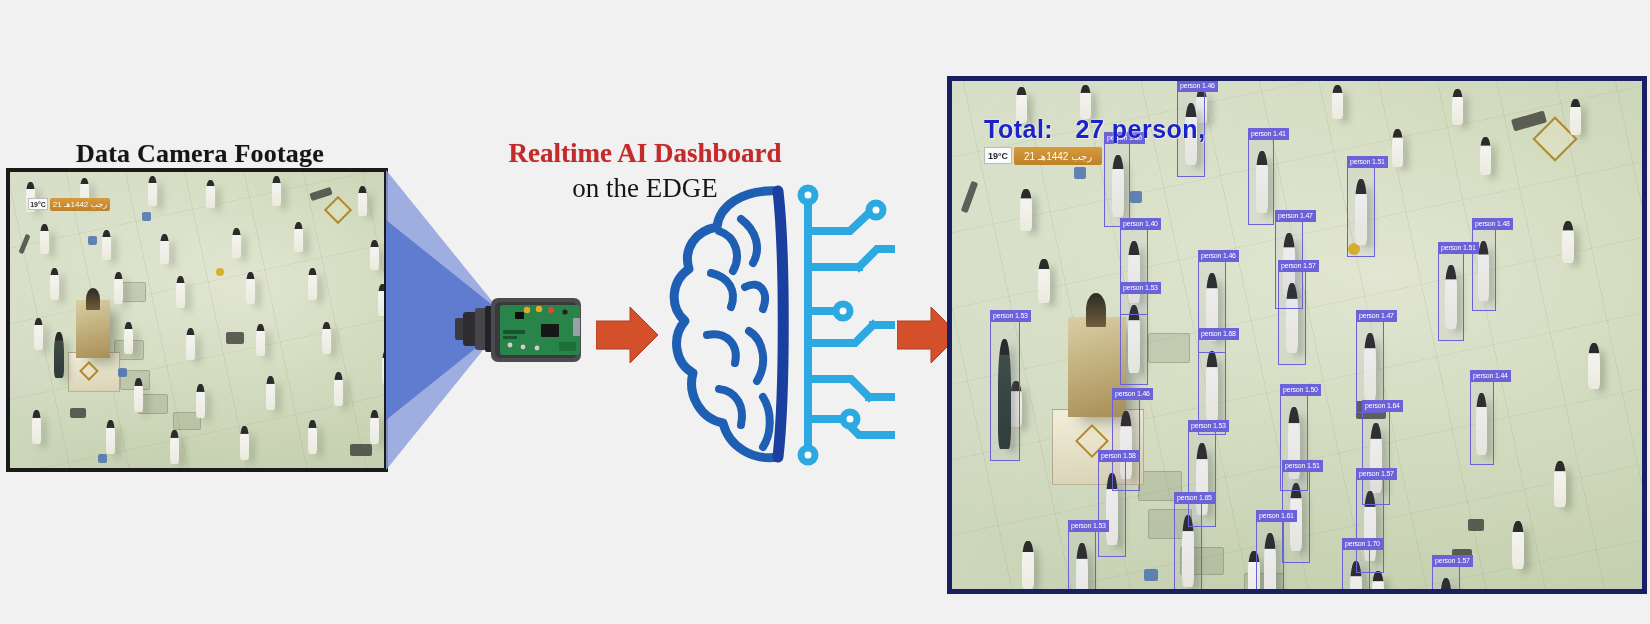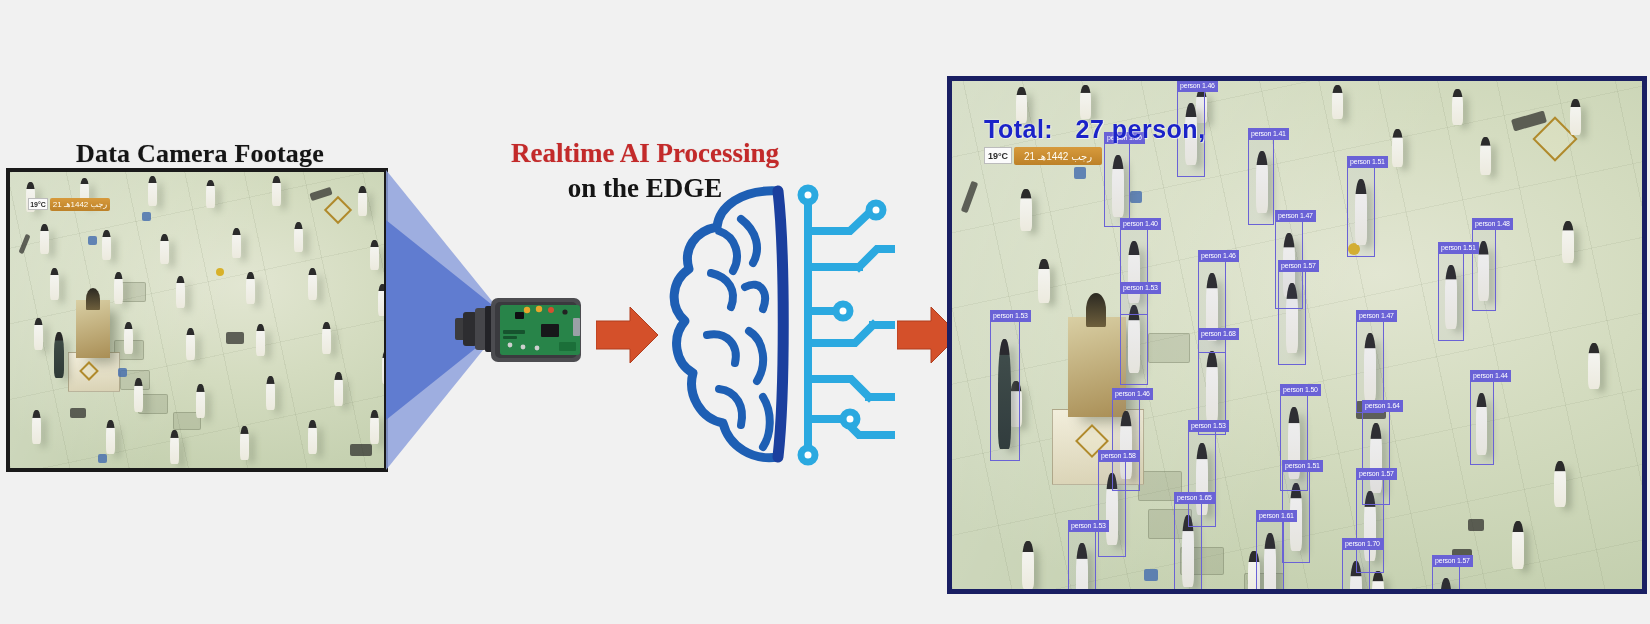--- a/index.html
+++ b/index.html
@@ -23,21 +23,21 @@
   #right-title { left: 1005px; top: 2px; width: 550px; font-size: 27px; }
 
   #center-title-red {
     position: absolute; left: 480px; top: 138px; width: 330px;
     text-align: center; font-size: 27px; font-weight: 700;
     color: #c32a2a; font-family: "Liberation Serif", serif;
     text-shadow: 0 0 1px rgba(160,20,20,.3);
   }
   #center-title-black {
     position: absolute; left: 480px; top: 173px; width: 330px;
-    text-align: center; font-size: 27px; font-weight: 700;
+    text-align: center; font-size: 27px; font-weight: 400;
     color: #151515; font-family: "Liberation Serif", serif;
   }
 
   
   .panel { position: absolute; overflow: hidden; }
 
   #left-panel {
     left: 6px; top: 168px; width: 382px; height: 304px;
     border: 4px solid #1a1a1a;
     background: #cfd6b9;
@@ -296,21 +296,21 @@
       </g>
     </svg>
   </div>
 
   <div class="arrow" style="left:897px;top:305px;width:62px;height:60px;">
     <svg width="62" height="60" viewBox="0 0 62 60">
       <polygon points="0,16 34,16 34,2 62,30 34,58 34,44 0,44" fill="#d4502a" stroke="#b03d1d" stroke-width="1"></polygon>
     </svg>
   </div>
 
-  <div id="center-title-red">Realtime AI Processing</div>
+  <div id="center-title-red">Realtime AI Dashboard</div>
   <div id="center-title-black">on the EDGE</div>
 
 
   <div class="panel" id="right-panel">
     <div class="scene"></div>
 
     <div class="carpet" style="left:196px;top:252px;width:42px;height:30px;"></div>
     <div class="carpet" style="left:186px;top:390px;width:44px;height:30px;"></div>
     <div class="carpet" style="left:196px;top:428px;width:44px;height:30px;"></div>
     <div class="carpet" style="left:228px;top:466px;width:44px;height:28px;"></div>

